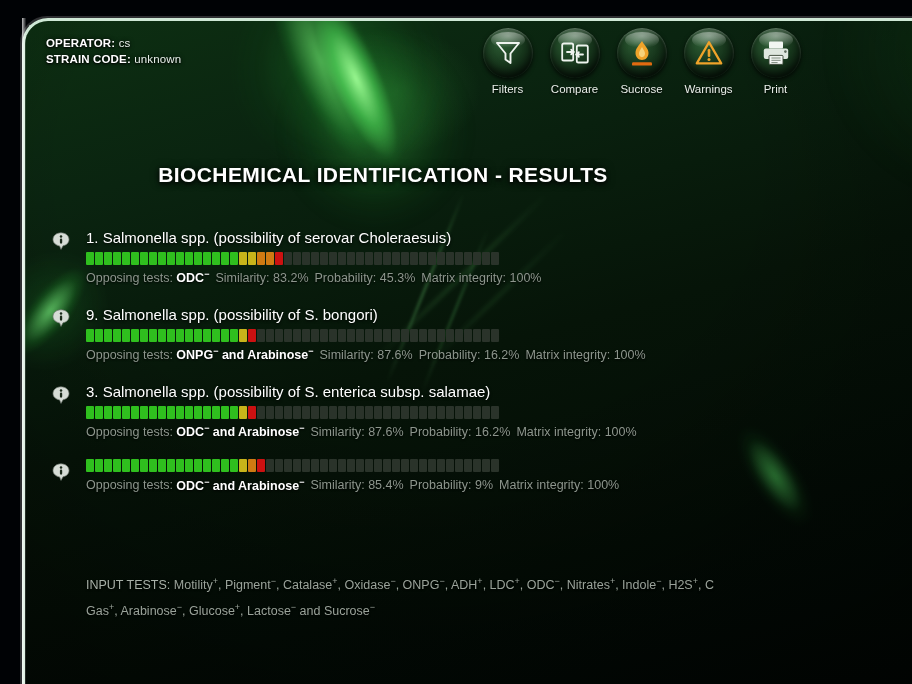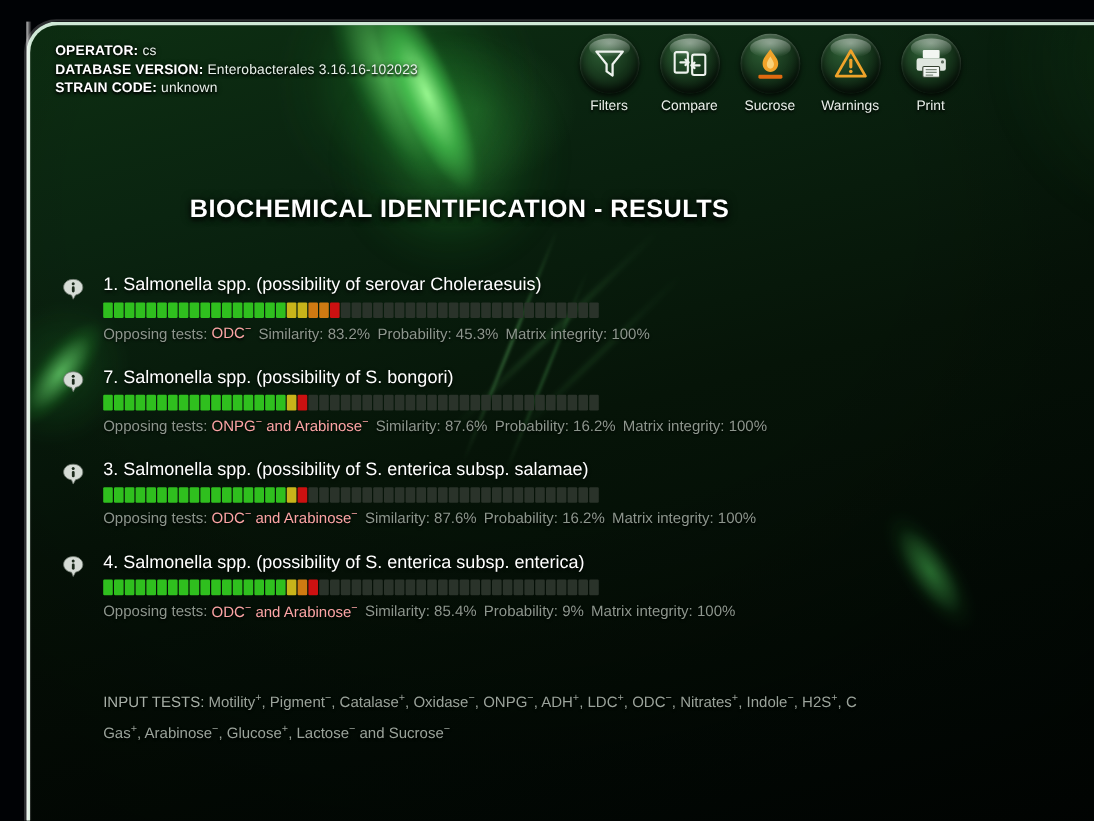--- a/index.html
+++ b/index.html
@@ -156,21 +156,21 @@
   .bar{
     margin-left:34px; margin-top:4px;
     display:flex; gap:1px; height:13px;
   }
   .seg{ width:8px; height:13px; border-radius:1px; }
   .rmeta{
     margin-left:34px; margin-top:4px;
     font-size:12.5px; color:#8d968d; white-space:nowrap;
     text-shadow:0 1px 2px rgba(0,0,0,.9);
   }
-  .rmeta .op{ color:#fca5a5; font-weight:normal; }
+  .rmeta .op{ color:#ffffff; font-weight:bold; }
   .rmeta .sup{ font-size:9px; vertical-align:super; }
   .rmeta .gap{ display:inline-block; width:6px; }
 
   
   #inputtests{
     position:absolute; left:86px; top:570px; width:880px;
     font-size:12.5px; color:#9aa39a; line-height:22px;
     text-shadow:0 1px 2px rgba(0,0,0,.9);
   }
   #inputtests .lbl{ color:#a7b0a7; }
@@ -192,24 +192,20 @@
     <div id="vign"></div>
   </div>
   <div id="frameEdge"></div>
 
   <div id="meta">
     <div>
       <span class="k">OPERATOR:</span>
       <span class="v">cs</span>
     </div>
     <div>
-      <span class="k">DATABASE VERSION:</span>
-      <span class="v">Enterobacterales 3.16.16-102023</span>
-    </div>
-    <div>
       <span class="k">STRAIN CODE:</span>
       <span class="v">unknown</span>
     </div>
   </div>
 
   <div id="toolbar">
       <div class="tbtn">
         <div class="orb">
           <svg width="26" height="26" viewBox="0 0 26 26">
             <path d="M2 3 H24 L15.5 13.5 V23 L10.5 19.5 V13.5 Z" fill="none" stroke="#eef3ee" stroke-width="1.9" stroke-linejoin="round"></path>
@@ -323,21 +319,21 @@
           <span class="seg" style="background: rgb(42, 51, 42);"></span>
         </div>
         <div class="rmeta"><span>Opposing tests:</span> <span class="op">ODC<span class="sup">−</span></span><span class="gap"></span><span>Similarity:</span> <span>83.2%</span><span class="gap"></span><span>Probability:</span> <span>45.3%</span><span class="gap"></span><span>Matrix integrity:</span> <span>100%</span></div>
       </div>
       <div class="result">
         <span class="info-icon"><svg width="18" height="18" viewBox="0 0 18 18">
             <path d="M9 .8 C13.4 .8 17 3.6 17 7.4 C17 10.6 14.5 13.2 11 13.8 L9 17.4 L7.6 13.9 C4 13.4 1 10.8 1 7.4 C1 3.6 4.6 .8 9 .8 Z" fill="#d6dcd6" stroke="#6e776e" stroke-width=".7"></path>
             <circle cx="9" cy="4.5" r="1.25" fill="#1b2a1b"></circle>
             <rect x="7.9" y="6.6" width="2.3" height="5.1" rx="1.1" fill="#1b2a1b"></rect>
           </svg></span>
-        <div class="rname">7. Salmonella spp. (possibility of S. bongori)</div>
+        <div class="rname">9. Salmonella spp. (possibility of S. bongori)</div>
         <div class="bar">
           <span class="seg" style="background: rgb(47, 191, 30);"></span>
           <span class="seg" style="background: rgb(47, 191, 30);"></span>
           <span class="seg" style="background: rgb(47, 191, 30);"></span>
           <span class="seg" style="background: rgb(47, 191, 30);"></span>
           <span class="seg" style="background: rgb(47, 191, 30);"></span>
           <span class="seg" style="background: rgb(47, 191, 30);"></span>
           <span class="seg" style="background: rgb(47, 191, 30);"></span>
           <span class="seg" style="background: rgb(47, 191, 30);"></span>
           <span class="seg" style="background: rgb(47, 191, 30);"></span>
@@ -437,21 +433,20 @@
           <span class="seg" style="background: rgb(42, 51, 42);"></span>
         </div>
         <div class="rmeta"><span>Opposing tests:</span> <span class="op">ODC<span class="sup">−</span></span><span class="op"> and Arabinose<span class="sup">−</span></span><span class="gap"></span><span>Similarity:</span> <span>87.6%</span><span class="gap"></span><span>Probability:</span> <span>16.2%</span><span class="gap"></span><span>Matrix integrity:</span> <span>100%</span></div>
       </div>
       <div class="result">
         <span class="info-icon"><svg width="18" height="18" viewBox="0 0 18 18">
             <path d="M9 .8 C13.4 .8 17 3.6 17 7.4 C17 10.6 14.5 13.2 11 13.8 L9 17.4 L7.6 13.9 C4 13.4 1 10.8 1 7.4 C1 3.6 4.6 .8 9 .8 Z" fill="#d6dcd6" stroke="#6e776e" stroke-width=".7"></path>
             <circle cx="9" cy="4.5" r="1.25" fill="#1b2a1b"></circle>
             <rect x="7.9" y="6.6" width="2.3" height="5.1" rx="1.1" fill="#1b2a1b"></rect>
           </svg></span>
-        <div class="rname">4. Salmonella spp. (possibility of S. enterica subsp. enterica)</div>
         <div class="bar">
           <span class="seg" style="background: rgb(47, 191, 30);"></span>
           <span class="seg" style="background: rgb(47, 191, 30);"></span>
           <span class="seg" style="background: rgb(47, 191, 30);"></span>
           <span class="seg" style="background: rgb(47, 191, 30);"></span>
           <span class="seg" style="background: rgb(47, 191, 30);"></span>
           <span class="seg" style="background: rgb(47, 191, 30);"></span>
           <span class="seg" style="background: rgb(47, 191, 30);"></span>
           <span class="seg" style="background: rgb(47, 191, 30);"></span>
           <span class="seg" style="background: rgb(47, 191, 30);"></span>

